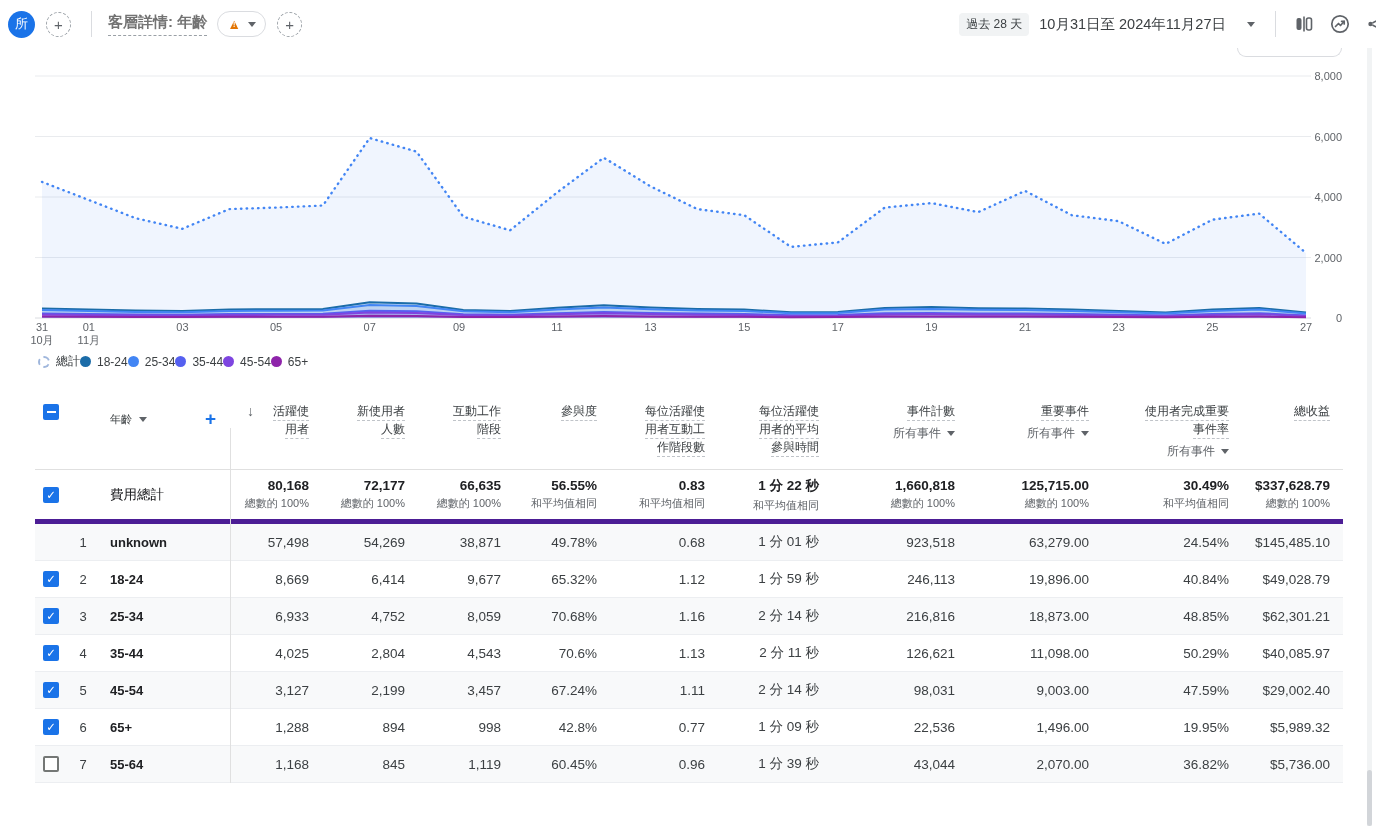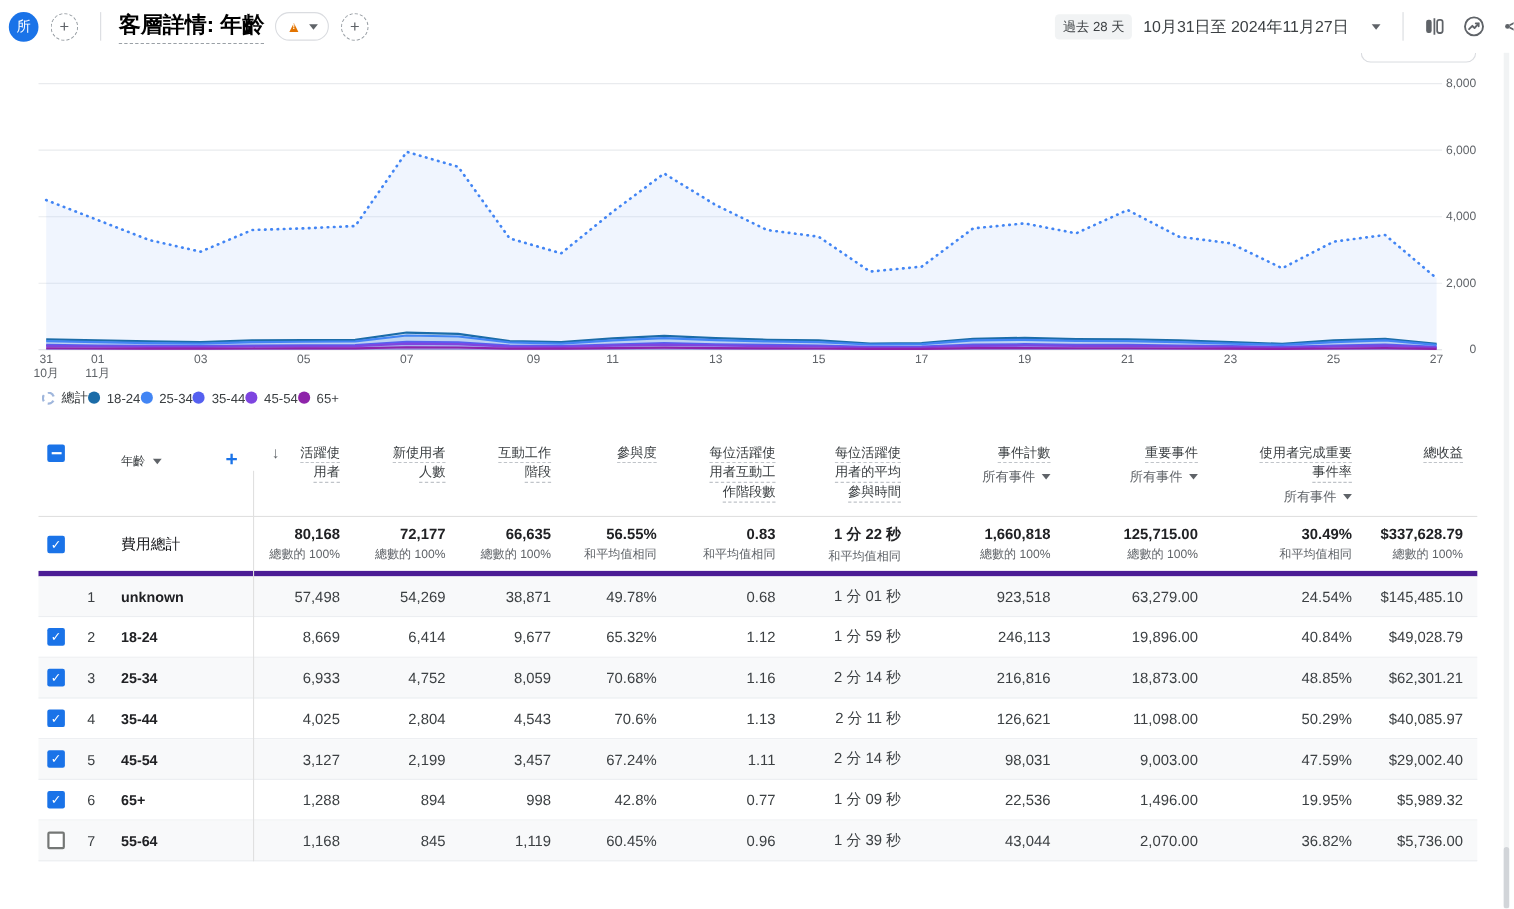--- a/index.html
+++ b/index.html
@@ -6,21 +6,21 @@
 html,body{width:1376px;height:826px;overflow:hidden;background:#fff;
   font-family:"Liberation Sans","DejaVu Sans",sans-serif;color:#202124}
 .screen{position:relative;width:1376px;height:826px;overflow:hidden}
 
 
 .appbar{position:absolute;top:0;left:0;width:1376px;height:48px;display:flex;align-items:center;padding:0 0 0 8px;background:#fff}
 .badge{width:27px;height:27px;border-radius:50%;background:#1a73e8;color:#fff;font-size:13px;display:flex;align-items:center;justify-content:center;flex:none}
 .dashcirc{width:25px;height:25px;border-radius:50%;border:1px dashed #9aa0a6;color:#5f6368;font-size:15px;display:flex;align-items:center;justify-content:center;margin-left:11px;background:#fff;flex:none;cursor:pointer}
 .dashcirc::after{content:"+"}
 .vdiv{width:1px;height:26px;background:#dadce0;margin:0 16px 0 20px;flex:none}
-.title{font-size:20px;color:#000000;border-bottom:1px dashed #9aa0a6;padding-bottom:3px;white-space:nowrap}
+.title{font-size:15px;color:#737373;border-bottom:1px dashed #9aa0a6;padding-bottom:3px;white-space:nowrap}
 .warnpill{height:26px;border:1px solid #dadce0;border-radius:13px;display:flex;align-items:center;padding:0 9px;margin-left:10px;gap:7px;background:#fff;cursor:pointer}
 .warntri{position:relative;color:#e37400;font-size:14px;line-height:14px}
 .warntri::before{content:"▲"}
 .warntri::after{content:"!";position:absolute;left:50%;top:60%;transform:translate(-50%,-50%);color:#fff;font-size:7px;font-weight:bold}
 .crt{width:0;height:0;border-left:4px solid transparent;border-right:4px solid transparent;border-top:5px solid #5f6368}
 .ab-right{margin-left:auto;display:flex;align-items:center}
 .chip{background:#f1f3f4;border-radius:4px;font-size:12px;color:#3c4043;padding:3px 7px;white-space:nowrap}
 .daterange{font-size:14.5px;color:#3c4043;margin:0 21px 0 10px;white-space:nowrap}
 .ab-icon{margin-left:15px;display:flex;align-items:center;cursor:pointer}
 
@@ -170,21 +170,21 @@
         </div>
         <div class="xlab" style="left: 150.444px;">
           <div>03</div>
         </div>
         <div class="xlab" style="left: 244.074px;">
           <div>05</div>
         </div>
         <div class="xlab" style="left: 337.704px;">
           <div>07</div>
         </div>
-        <div class="xlab" style="left: 453px;">
+        <div class="xlab" style="left: 427px;">
           <div>09</div>
         </div>
         <div class="xlab" style="left: 524.963px;">
           <div>11</div>
         </div>
         <div class="xlab" style="left: 618.593px;">
           <div>13</div>
         </div>
         <div class="xlab" style="left: 712.222px;">
           <div>15</div>

